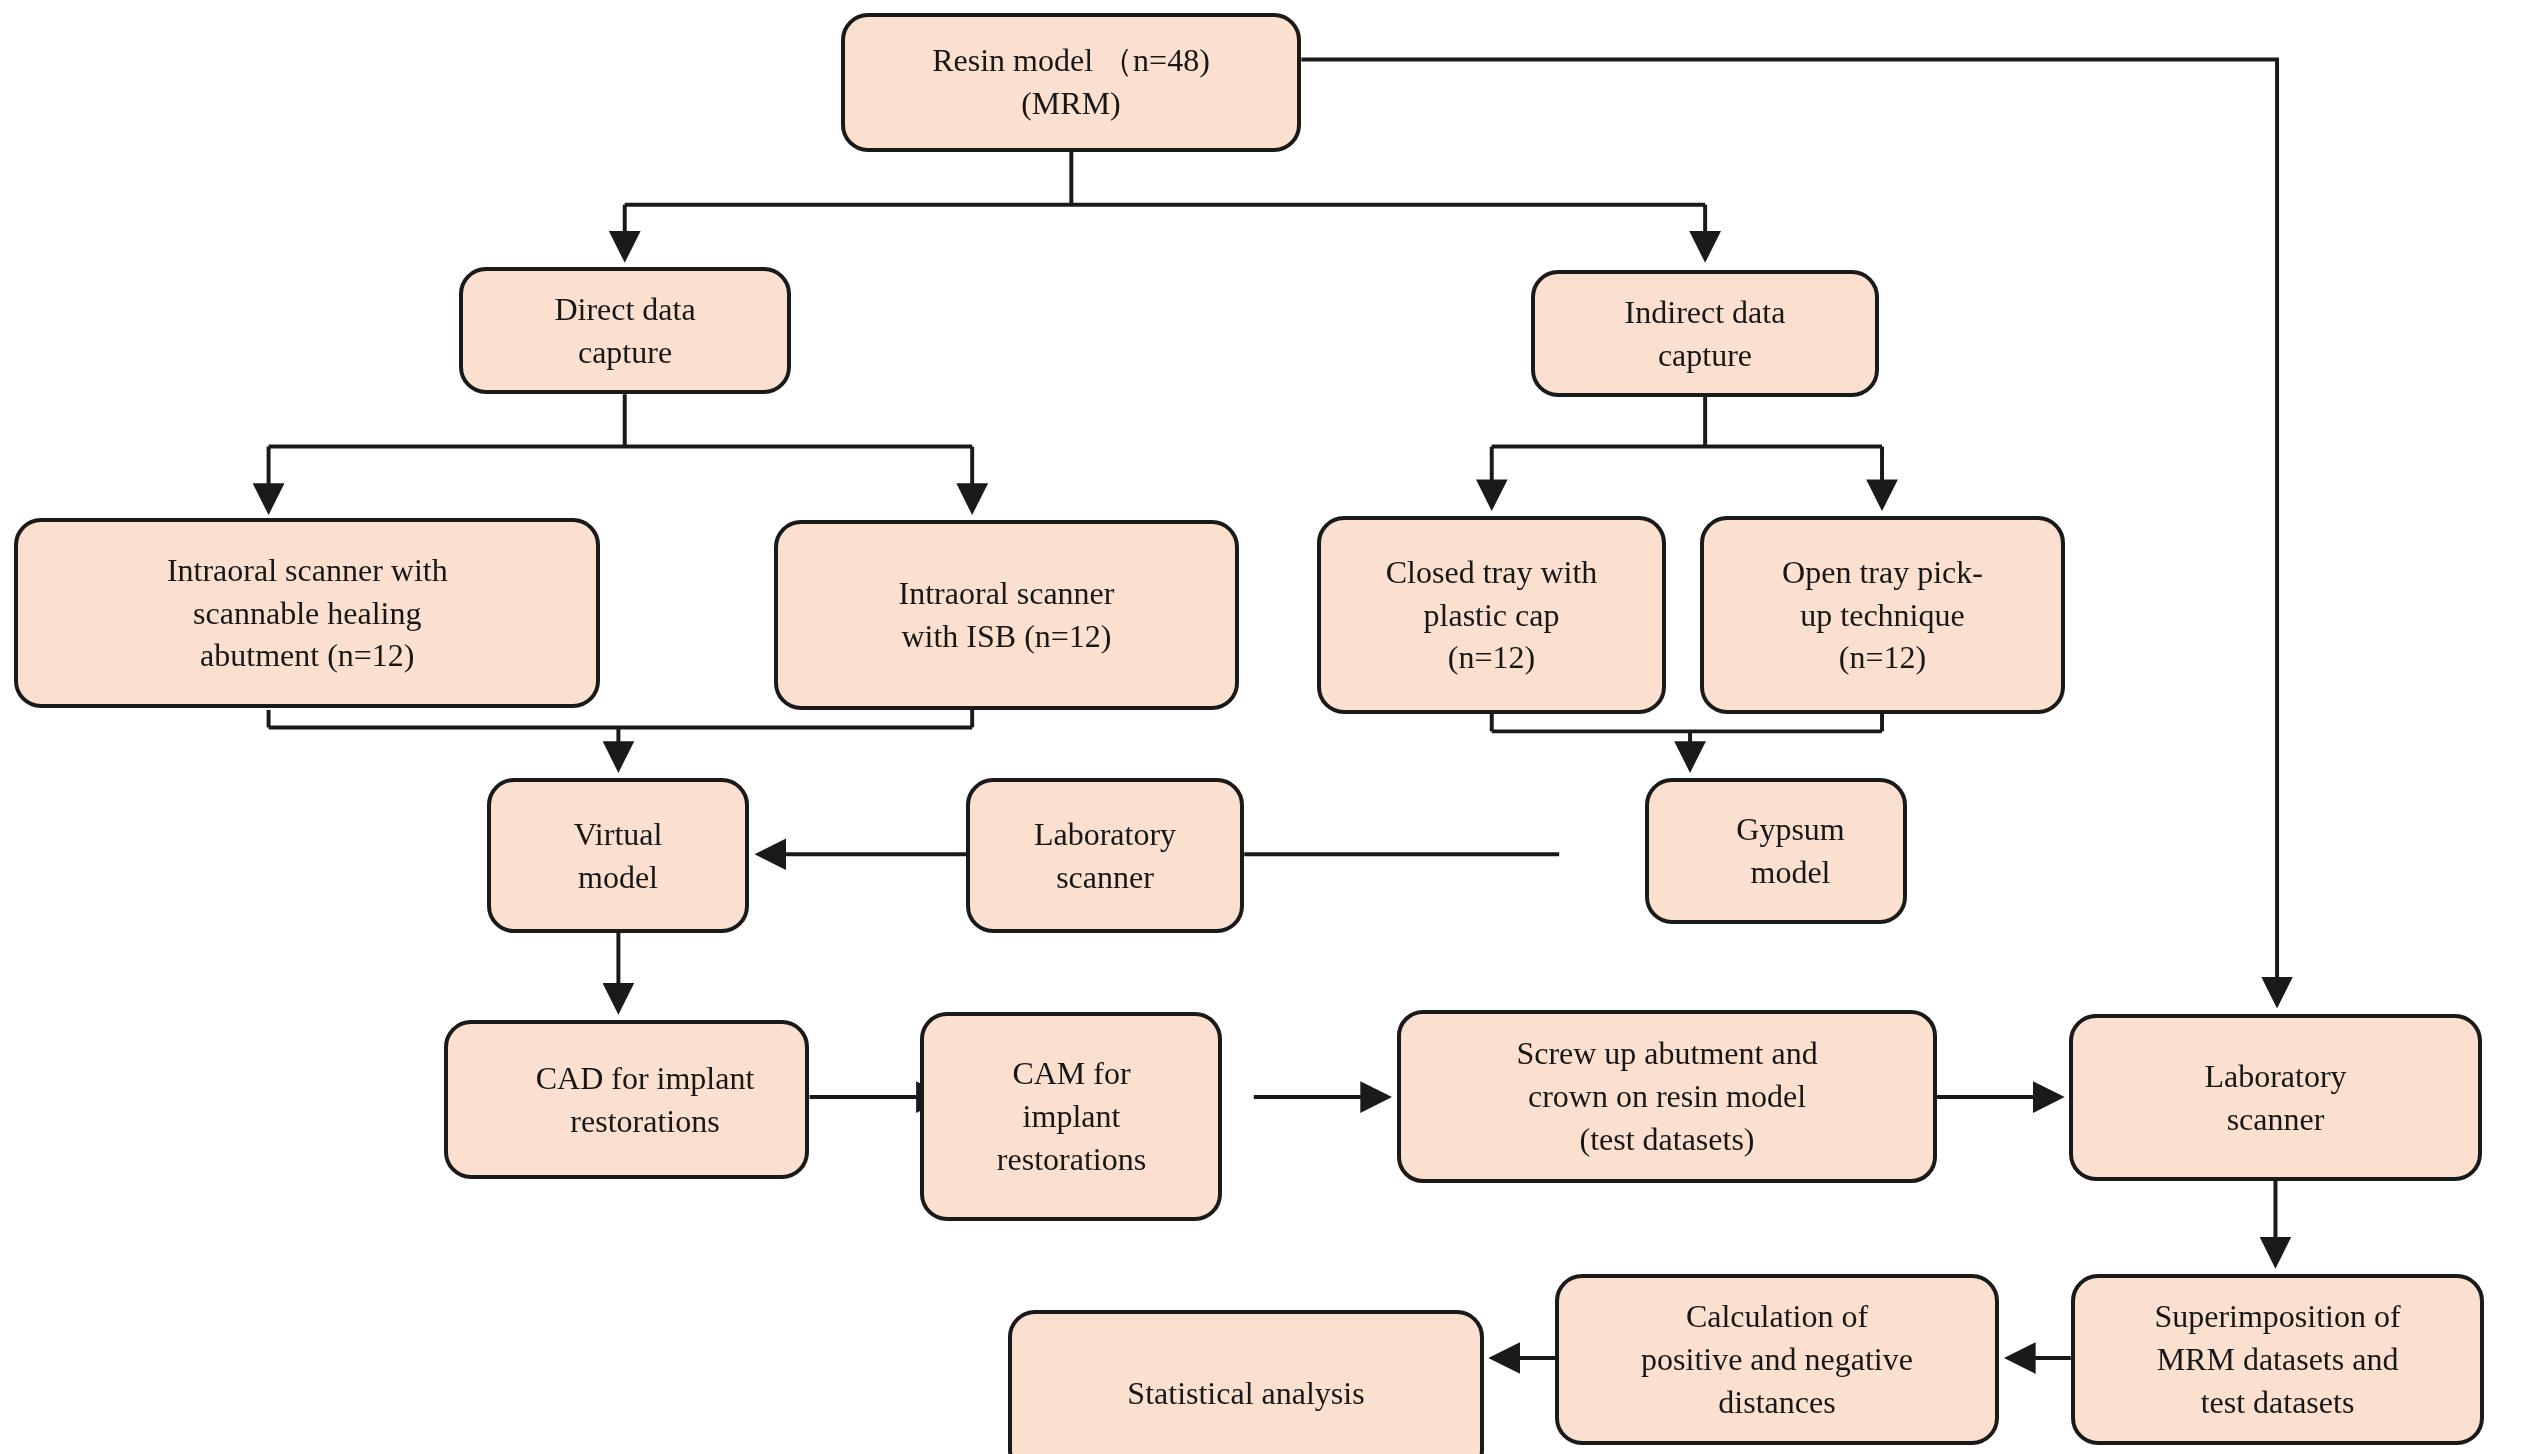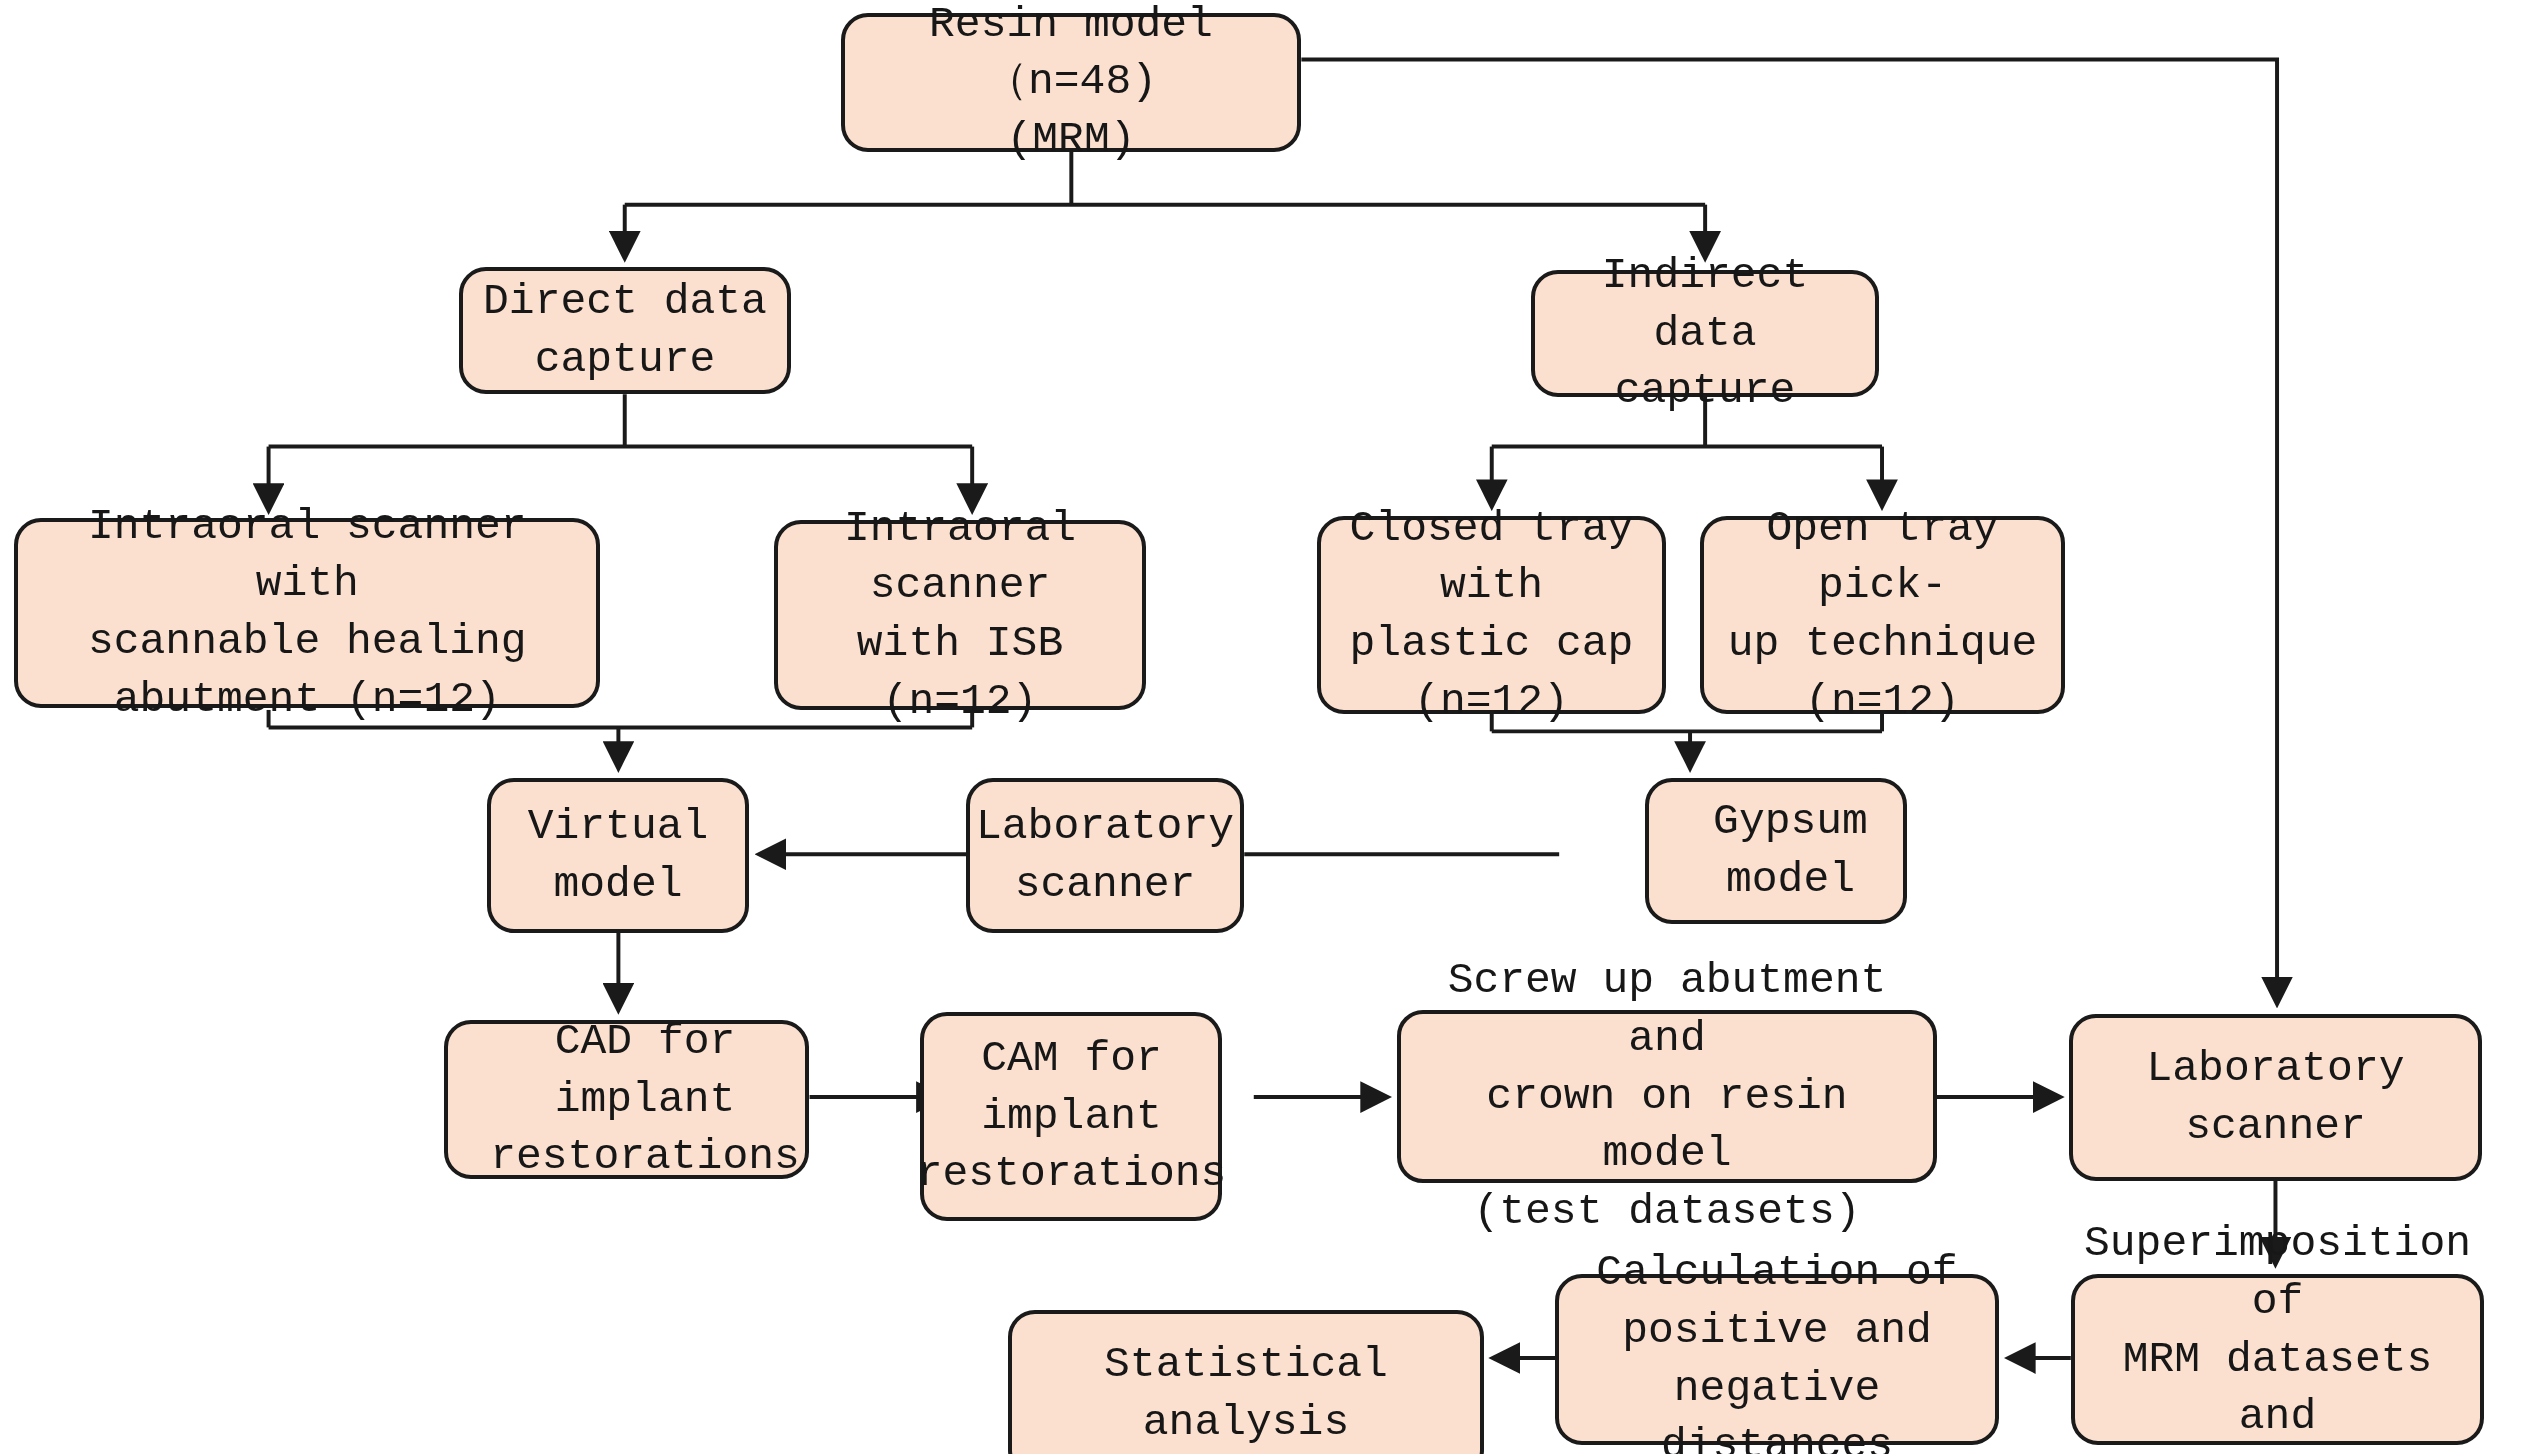--- a/index.html
+++ b/index.html
@@ -30,23 +30,23 @@
     position: absolute;
     box-sizing: border-box;
     background: #FBE0D0;
     border: 4px solid #1a1a1a;
     border-radius: 27px;
     display: flex;
     align-items: center;
     justify-content: center;
     text-align: center;
     color: #171717;
-    font-size: 43px;
+    font-size: 32px;
     line-height: 1.34;
-    font-family: Liberation Mono, monospace;
+    font-family: Liberation Serif, serif;
     padding: 4.8px 11px;
     white-space: pre-line;
     z-index: 2;
   }
 </style>
 </head>
 <body>
 
 <div id="canvas">
 
@@ -108,21 +108,21 @@
   <div class="node" style="left:459px; top:267px; width:332px; height:127px;">Direct data
 capture</div>
 
   <div class="node" style="left:1531px; top:270px; width:348px; height:127px;">Indirect data
 capture</div>
 
   <div class="node" style="left:14.3px; top:518px; width:586px; height:190px;">Intraoral scanner with
 scannable healing
 abutment (n=12)</div>
 
-  <div class="node" style="left:774px; top:520px; width:372px; height:190px;">Intraoral scanner
+  <div class="node" style="left:774px; top:520px; width:465px; height:190px;">Intraoral scanner
 with ISB (n=12)</div>
 
   <div class="node" style="left:1317px; top:516px; width:349px; height:198px;">Closed tray with
 plastic cap
 (n=12)</div>
 
   <div class="node" style="left:1700px; top:516px; width:365px; height:198px;">Open tray    pick-
 up  technique
 (n=12)</div>
 

